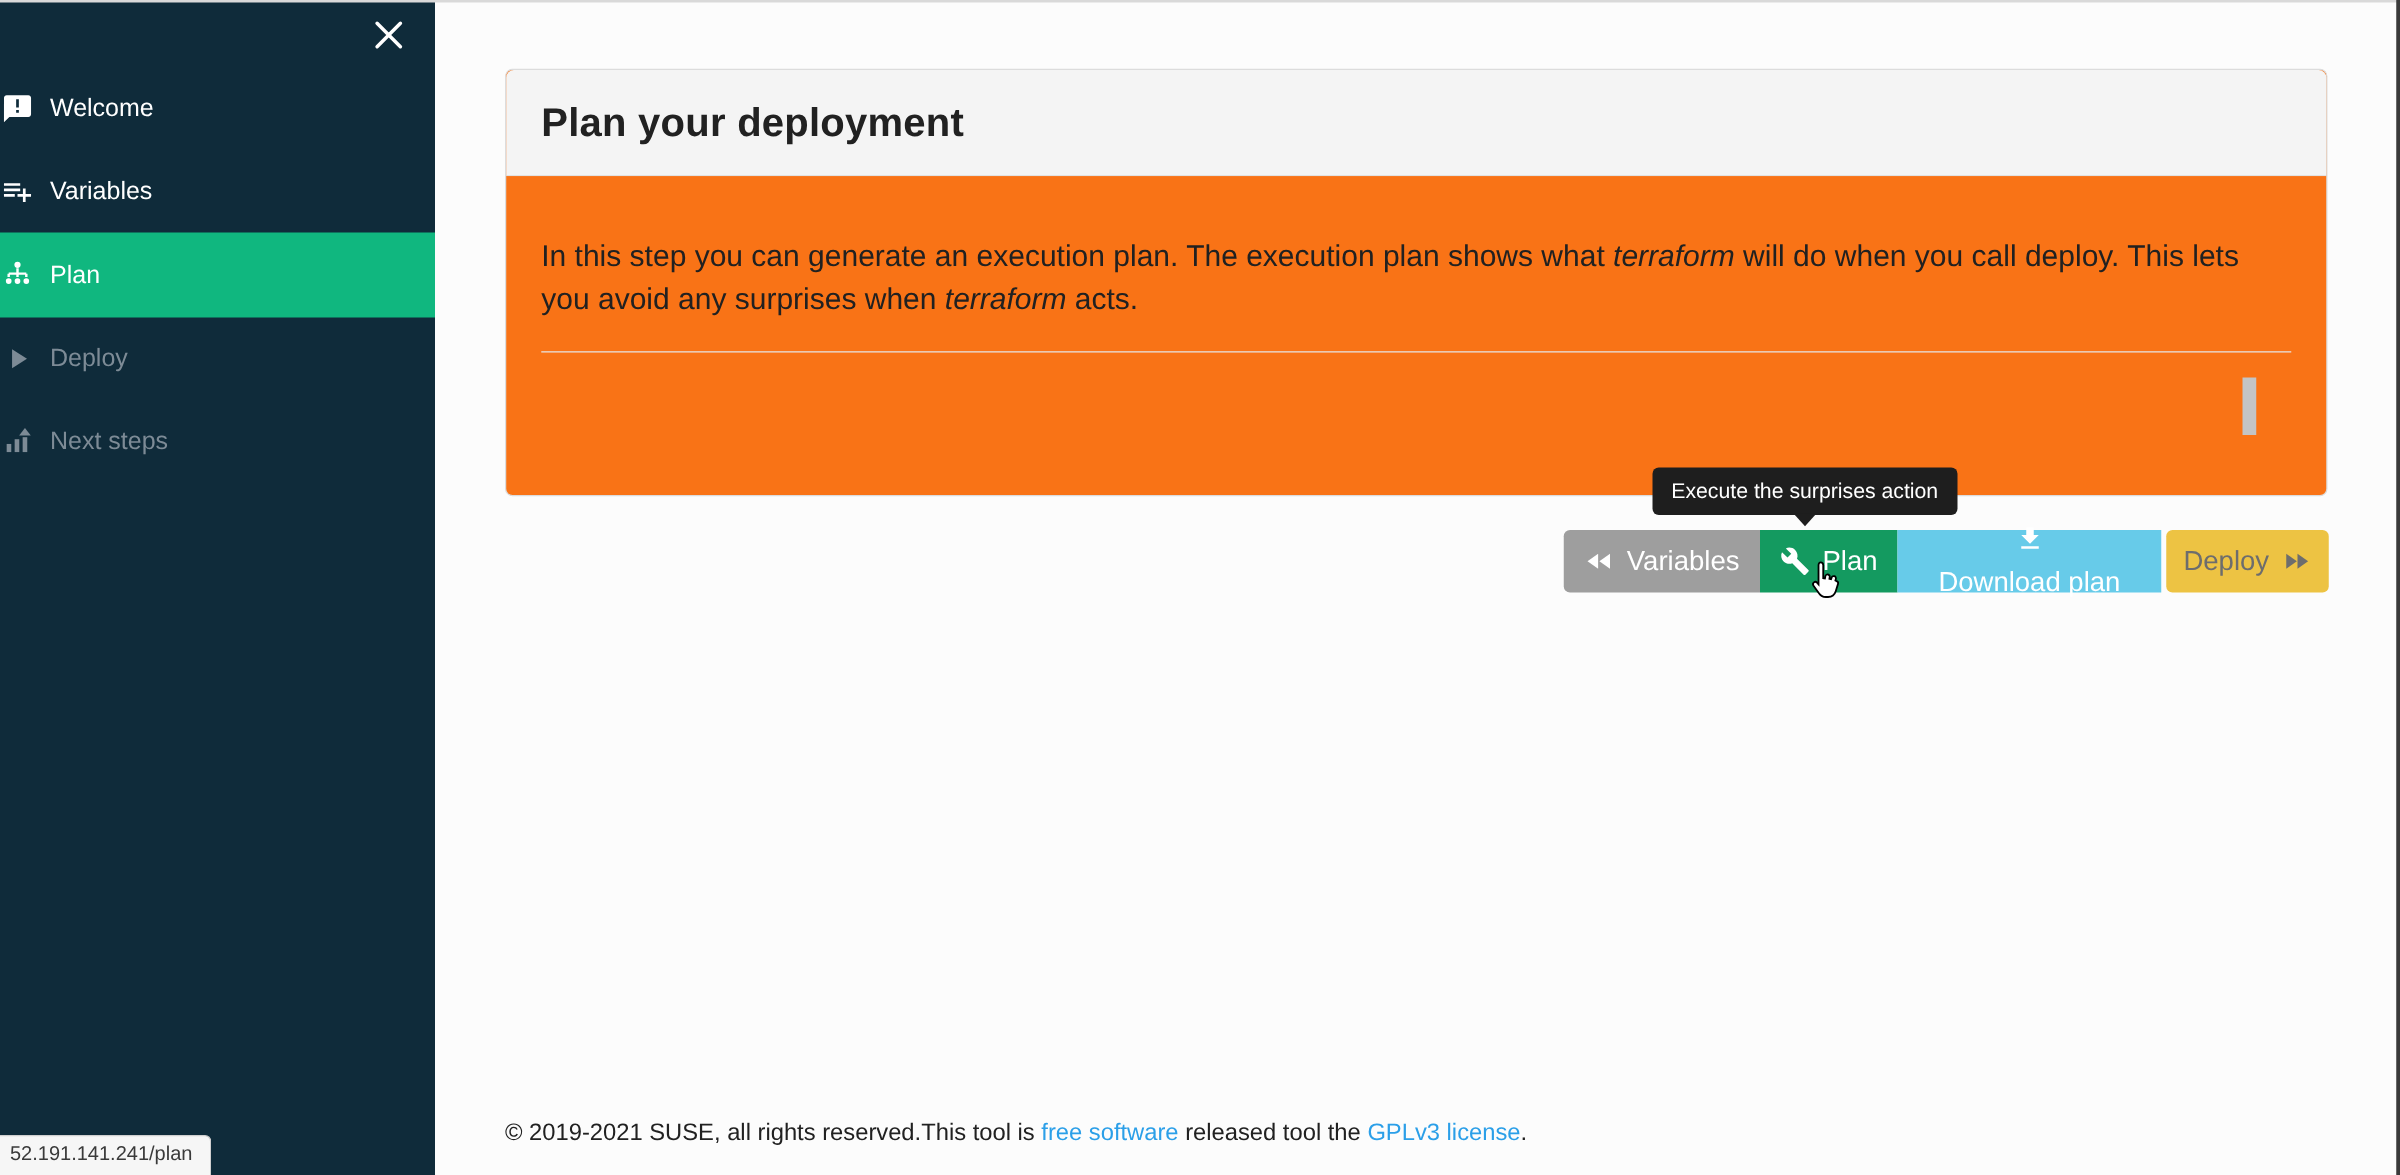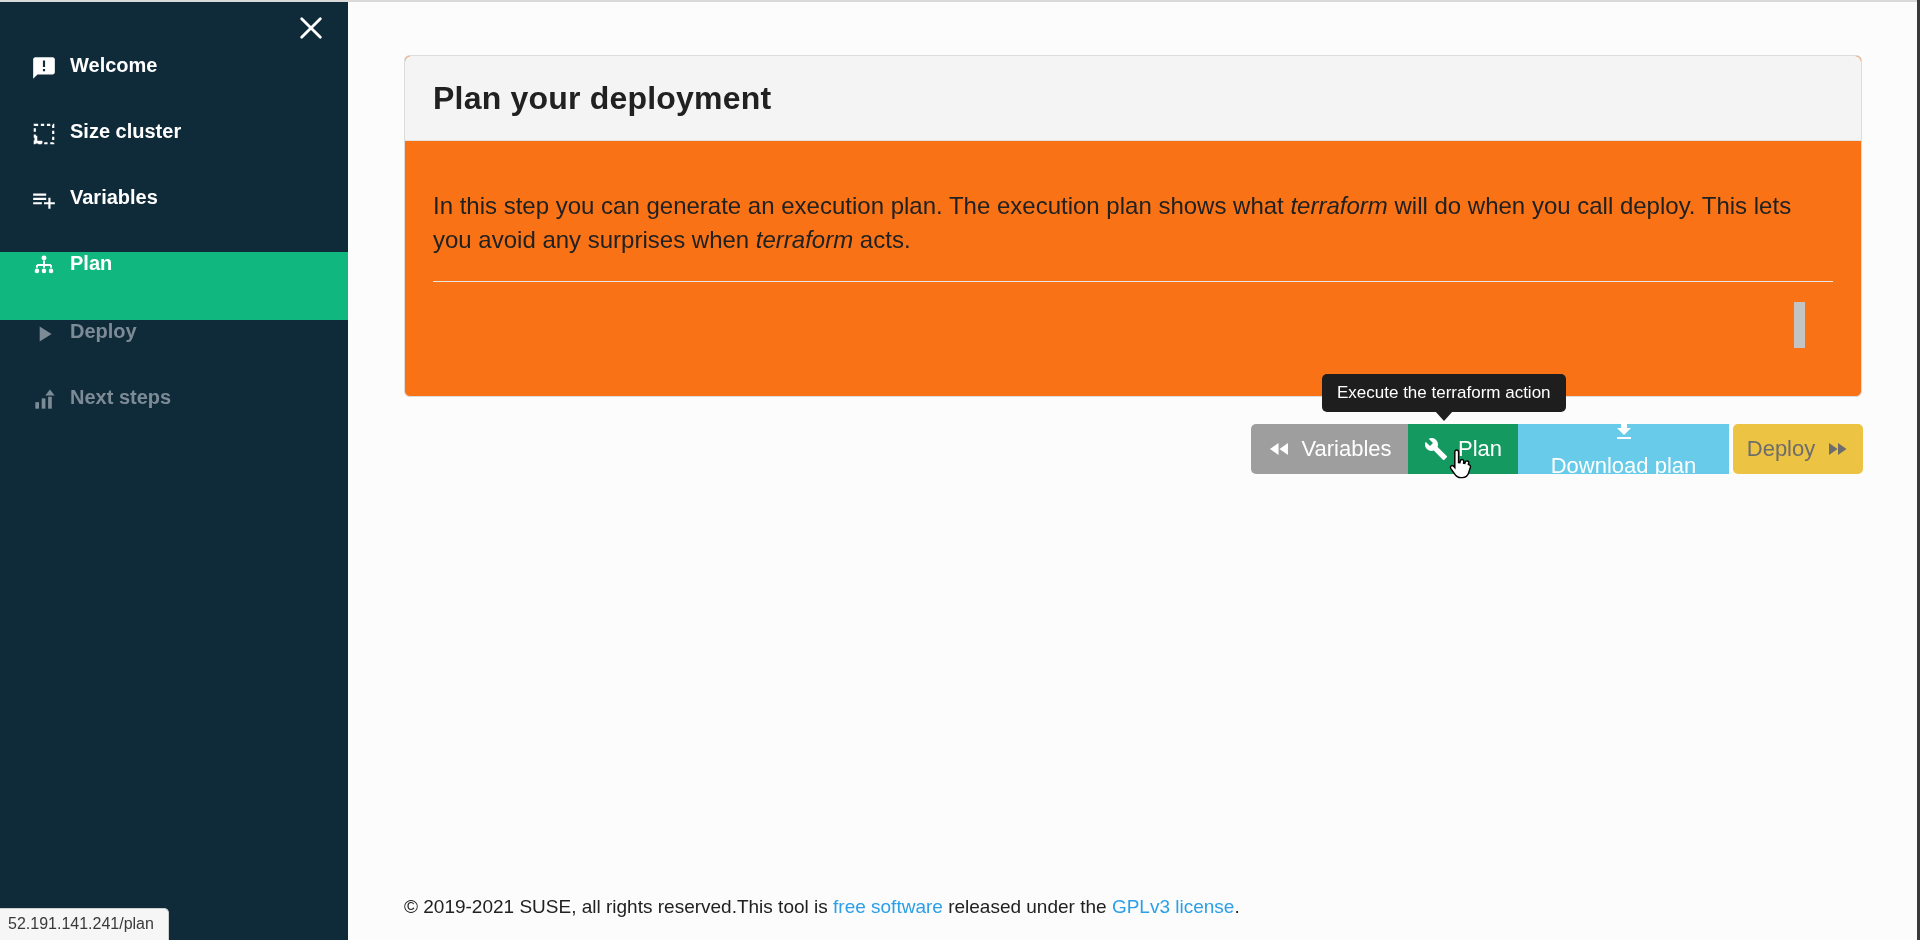--- a/index.html
+++ b/index.html
@@ -18,22 +18,22 @@
     position: absolute; left: 0; top: 0; width: 348px; height: 940px;
     background: #0f2b3a; z-index: 10;
   }
   .close-btn {
     position: absolute; top: 10px; right: 18px; width: 38px; height: 38px;
     background: transparent; border: none; cursor: pointer;
     display: flex; align-items: center; justify-content: center;
   }
   .nav { position: absolute; top: 54px; left: 0; width: 100%; }
   .nav-item {
-    height: 66px; display: flex; padding-left: 30px;
-    color: #ffffff; font-size: 20px; cursor: pointer; font-weight: bold;
+    height: 66px; display: flex; align-items: center; 
+    color: #ffffff; font-size: 20px; cursor: pointer;
   }
   .nav-item .nav-icon { width: 27px; height: 27px; margin-right: 13px; display: flex; align-items: center; justify-content: center; flex: none; }
   .nav-item.active { background: #10b77f; height: 68px; }
   .nav-item.muted { color: #7d8b96; }
 
   .status-popup {
     position: absolute; left: 0; bottom: 0; height: 32px; z-index: 50;
     background: #f6f6f6; border: 1px solid #cfcfcf; border-left: none; border-bottom: none;
     border-top-right-radius: 5px;
     font-size: 16px; color: #3a3a3a; line-height: 30px; padding: 0 14px 0 8px;
@@ -118,29 +118,20 @@
       <div class="nav-item">
         <span class="nav-icon">
           <svg width="26" height="26" viewBox="0 0 24 24">
             <path d="M20 2H4c-1.1 0-1.99.9-1.99 2L2 22l4-4h14c1.1 0 2-.9 2-2V4c0-1.1-.9-2-2-2z" fill="#fff"></path>
             <path d="M13 11h-2V5h2v6zm0 4h-2v-2h2v2z" fill="#0f2b3a"></path>
           </svg>
         </span>
         <span class="nav-label">Welcome</span>
       </div>
 
-      <div class="nav-item">
-        <span class="nav-icon">
-          <svg width="26" height="26" viewBox="0 0 24 24">
-            <rect x="3.5" y="3.5" width="17" height="17" fill="none" stroke="#fff" stroke-width="2" stroke-dasharray="3.1 2.5"></rect>
-            <path d="M4.5 13.5v6h6" fill="none" stroke="#fff" stroke-width="2.6"></path>
-          </svg>
-        </span>
-        <span class="nav-label">Size cluster</span>
-      </div>
 
       <div class="nav-item">
         <span class="nav-icon">
           <svg width="26" height="26" viewBox="0 0 24 24">
             <path fill="#fff" d="M14 10H2v2h12v-2zm0-4H2v2h12V6zm4 8v-4h-2v4h-4v2h4v4h2v-4h4v-2h-4zM2 16h8v-2H2v2z"></path>
           </svg>
         </span>
         <span class="nav-label">Variables</span>
       </div>
 
@@ -189,21 +180,21 @@
     <div class="card-body">
       <p><span>In this step you can generate an execution plan. The execution plan shows what </span><i>terraform</i><span> will do when you call deploy. This lets you avoid any surprises when </span><i>terraform</i><span> acts.</span></p>
       <hr>
       <div class="plan-output">
         <div class="scroll-thumb"></div>
       </div>
     </div>
   </section>
 
   <div class="tooltip">
-    <span>Execute the terraform action</span>
+    <span>Execute the surprises action</span>
   </div>
 
   <div class="actions">
     <button class="btn btn-variables">
       <span class="btn-icon">
         <svg width="24" height="24" viewBox="0 0 24 24" fill="#fff">
             <path d="M11.5 18V6L3 12z"></path>
             <path d="M21 18V6l-8.5 6z"></path>
           </svg>
       </span>
@@ -236,15 +227,15 @@
     </button>
   </div>
 
   <div class="cursor">
     <svg width="27" height="32" viewBox="0 0 16 20">
       <path d="M5.5 1.2c.75 0 1.3.55 1.3 1.3v6.6l.85.1.2-1.05c.1-.6.7-1 1.3-.9.6.1 1 .65.9 1.25l-.15.95.8.2.3-.85c.2-.6.8-.9 1.4-.7.6.2.9.8.7 1.4l-.2.75.65.3c.55.25.85.8.65 1.4l-1.15 3.7c-.5 1.7-2.05 2.85-3.85 2.85H8.1c-1.35 0-2.6-.65-3.35-1.75l-2.8-3.9c-.4-.55-.3-1.25.2-1.65.5-.4 1.15-.3 1.55.15l.75.85V2.5c0-.75.55-1.3 1.05-1.3z" fill="#ffffff" stroke="#000000" stroke-width="0.9"></path>
     </svg>
   </div>
 
   <footer class="footer">
-    <span>© 2019-2021 SUSE, all rights reserved.This tool is </span><a>free software</a><span> released under the </span><a>GPLv3 license</a><span>.</span>
+    <span>© 2019-2021 SUSE, all rights reserved.This tool is </span><a>free software</a><span> released tool the </span><a>GPLv3 license</a><span>.</span>
   </footer>
 </div>
 
 </body></html>

